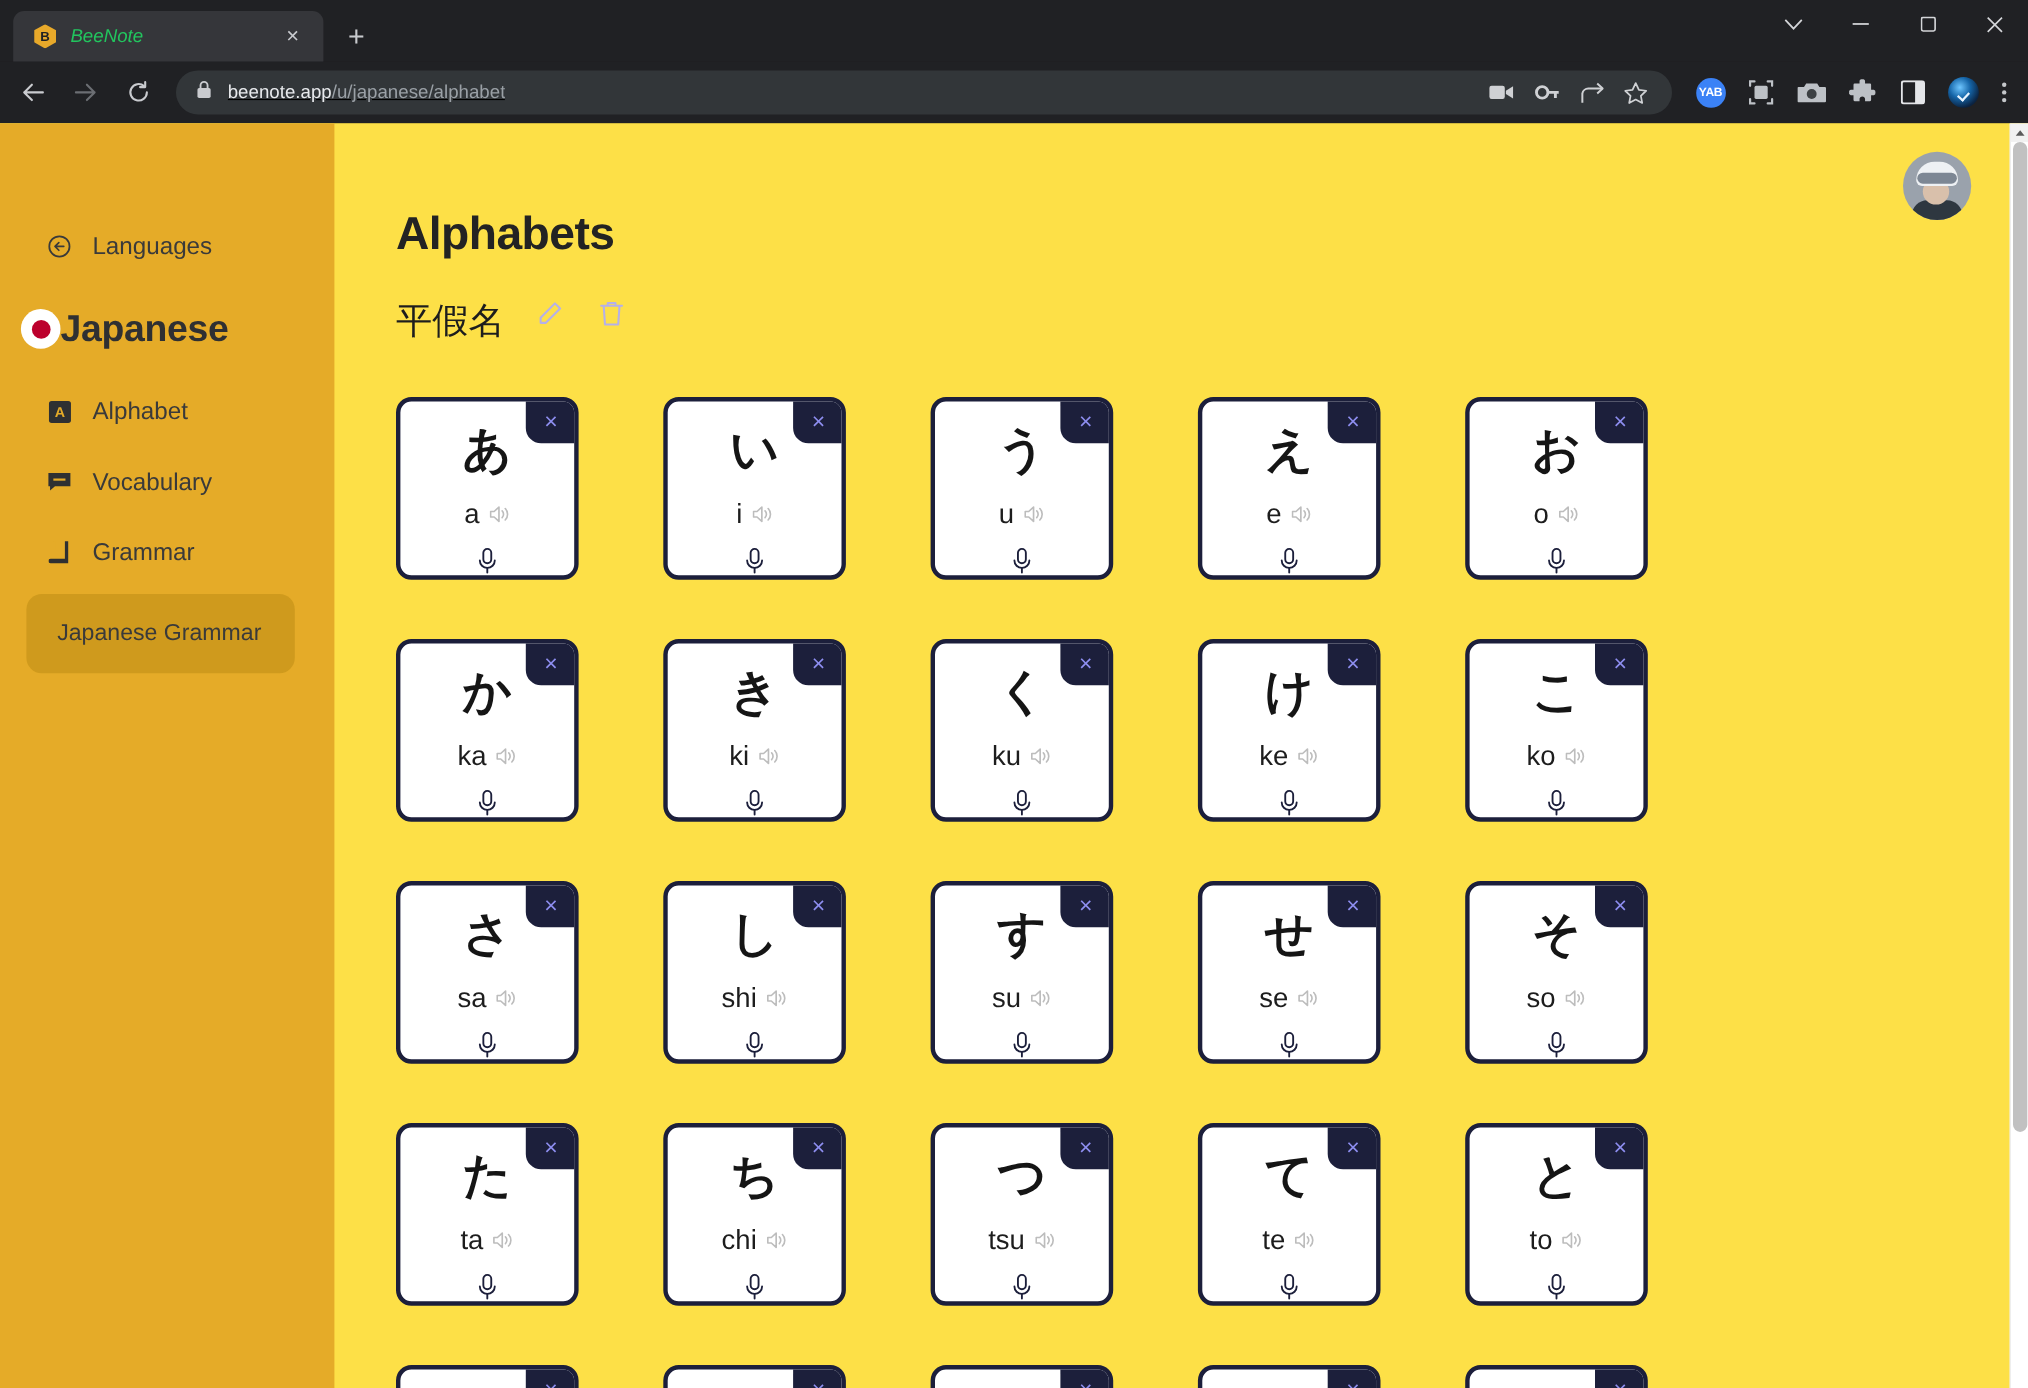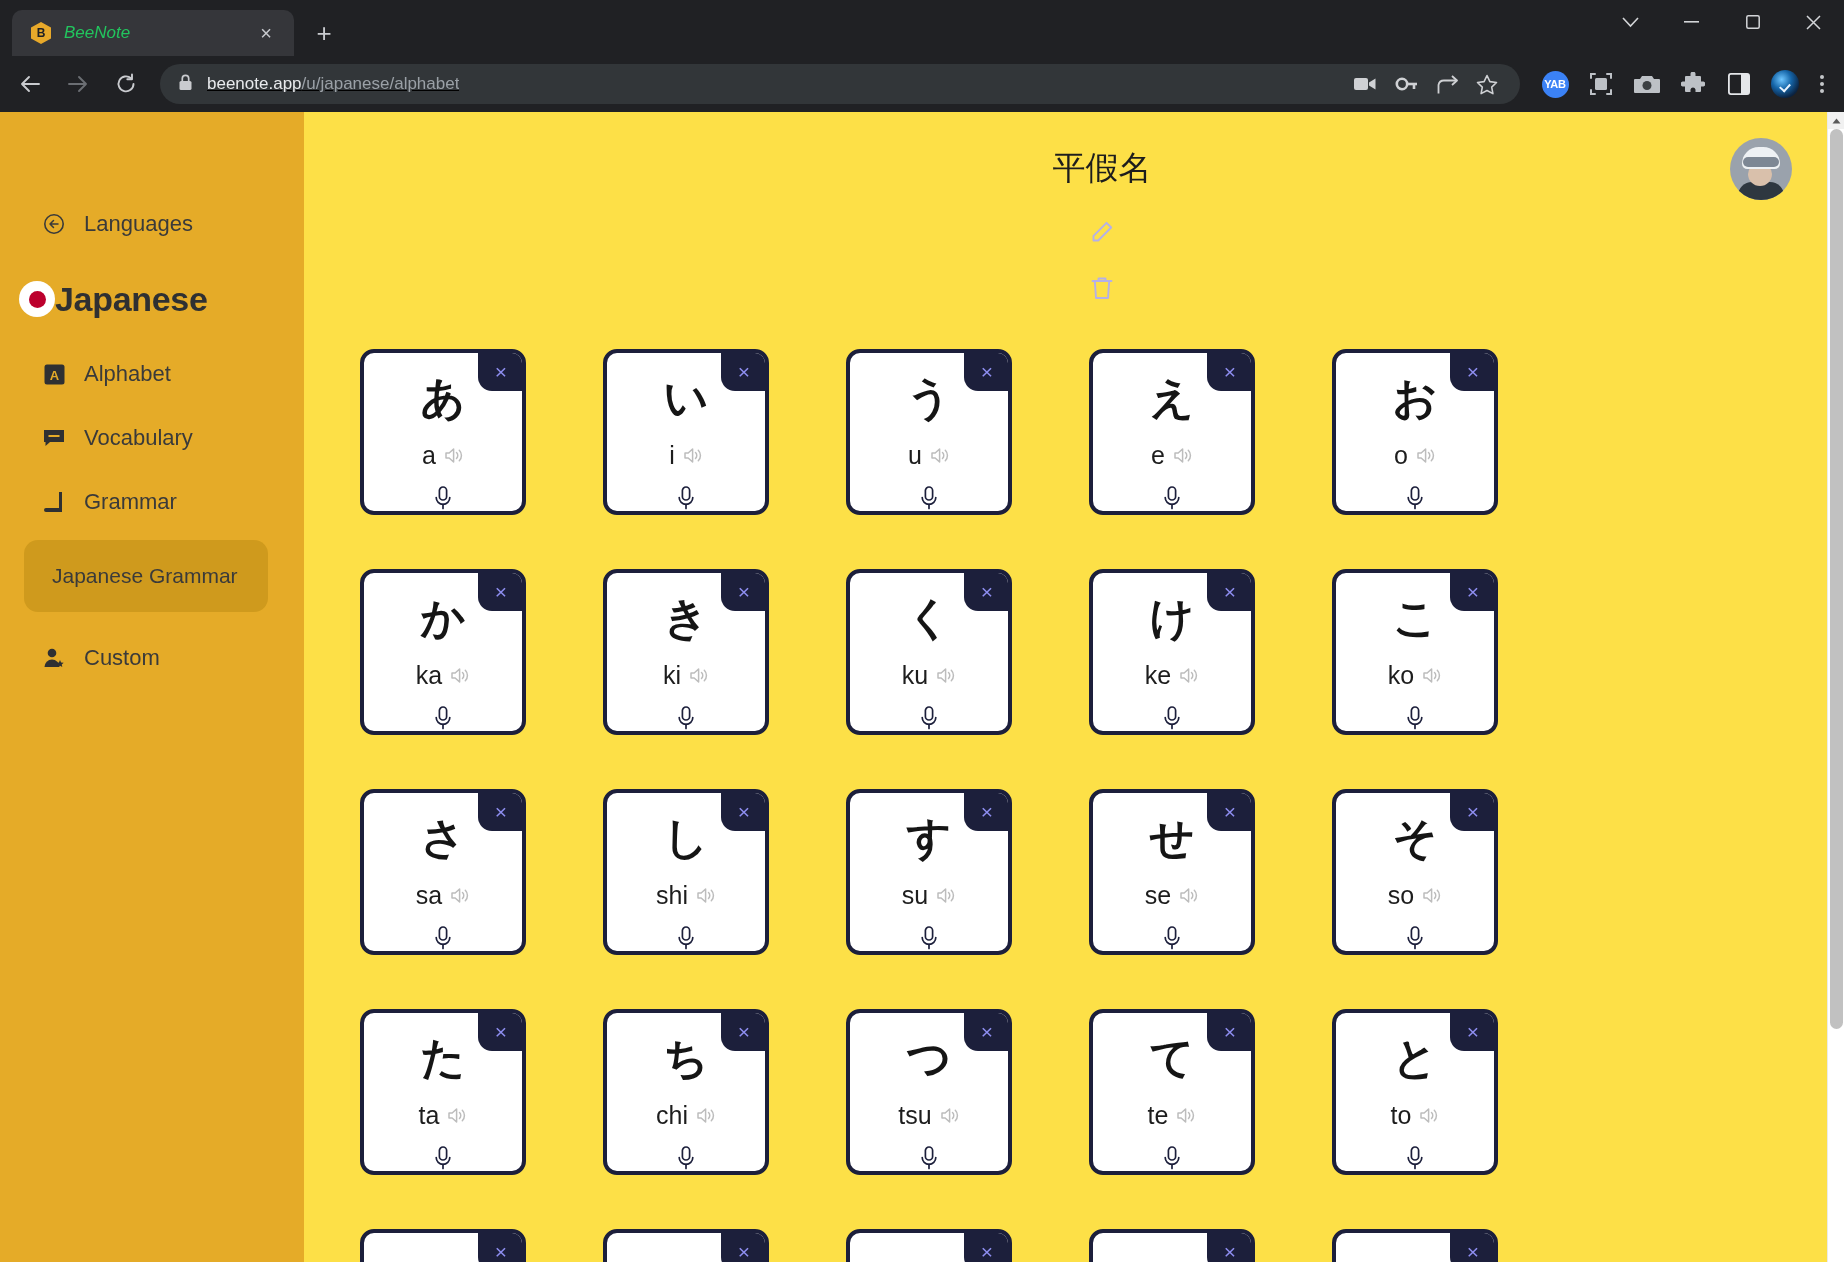--- a/index.html
+++ b/index.html
@@ -119,21 +119,21 @@
     background: #eef1f4; border-radius: 19px 19px 6px 6px; }
   .avatar-page .gog { position: absolute; left: 13px; top: 19px; width: 36px; height: 10px;
     background: #7d8794; border-radius: 5px; }
   .avatar-page .face { position: absolute; left: 18px; top: 26px; width: 24px; height: 22px;
     background: #d9c0ab; border-radius: 10px 10px 12px 12px; }
   .avatar-page .body { position: absolute; left: 8px; top: 44px; width: 46px; height: 22px;
     background: #2e3740; border-radius: 14px 14px 0 0; }
 
   .page-title { font-size: 42px; font-weight: bold; color: #232323; padding: 76px 0 0 56px; letter-spacing: -0.5px; }
 
-  .set-head { display: flex; align-items: center; gap: 26px; padding: 34px 0 0 56px; flex-direction: column; }
+  .set-head { display: flex; align-items: flex-start; gap: 26px; padding: 34px 0 0 56px; }
   .set-name { font-size: 33px; color: #1d1d1d; font-family: "DejaVu Sans", sans-serif; }
   .set-act { width: 30px; height: 30px; display: flex; align-items: center; justify-content: center; color: #b5b0e8; }
 
   .grid {
     display: grid; grid-template-columns: repeat(5, 166px); gap: 54px 77px;
     padding: 46px 0 0 330px; margin-left: -274px;
   }
   .card {
     width: 166px; height: 166px; border: 4px solid #1c1f3b; border-radius: 14px;
     background: #fff; position: relative; display: flex; flex-direction: column;
@@ -339,41 +339,32 @@
               <rect x="4.5" y="1" width="2.4" height="8" fill="#e5ab28"></rect>
             </svg>
         </span>
         <span>Grammar</span>
       </div>
 
       <div class="sub-item">
         <span>Japanese Grammar</span>
       </div>
 
-      <div class="nav-row" style="margin-top:8px;">
-        <span class="ic">
-          <svg width="22" height="22" viewBox="0 0 22 22">
-              <circle cx="9" cy="6" r="4.3" fill="#2f3032"></circle>
-              <path d="M1.5 20 a7.5 7.5 0 0 1 15 0 Z" fill="#2f3032"></path>
-              <path d="M17 13 l1.1 2.4 2.6 0.3 -1.95 1.8 0.55 2.6 -2.3 -1.3 -2.3 1.3 0.55 -2.6 -1.95 -1.8 2.6 -0.3 Z" fill="#2f3032"></path>
-            </svg>
-        </span>
-        <span>Custom</span>
-      </div>
     </div>
 
     <div class="content">
 
       <div class="avatar-page">
         <span class="body"></span>
           <span class="face"></span>
           <span class="helm"></span>
           <span class="gog"></span>
       </div>
 
+      <div class="page-title">Alphabets</div>
 
       <div class="set-head">
         <span class="set-name">平假名</span>
         <span class="set-act">
           <svg width="24" height="24" viewBox="0 0 24 24">
               <path d="M16.5 2.8 l4.7 4.7 L8.2 20.5 H3.5 v-4.7 Z" stroke="#b5b0e8" stroke-width="1.9" fill="none" stroke-linejoin="round"></path>
             </svg>
         </span>
         <span class="set-act">
           <svg width="22" height="24" viewBox="0 0 22 24">

